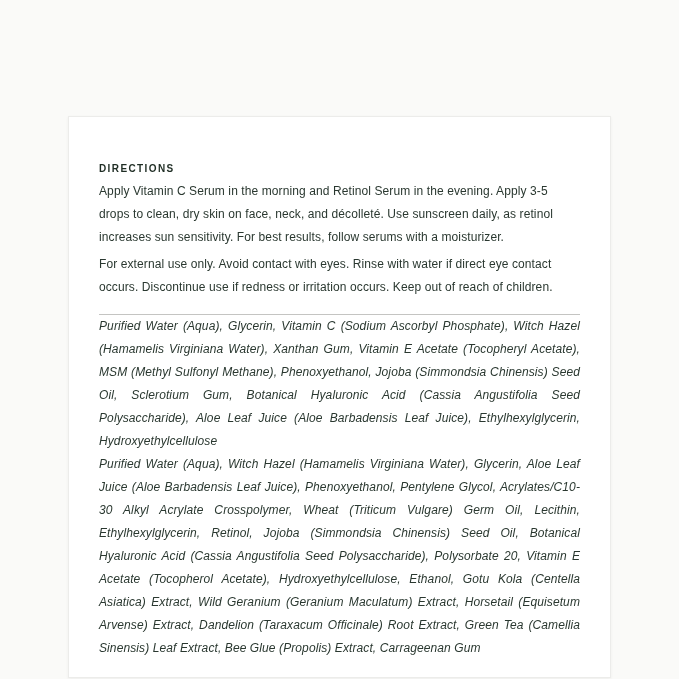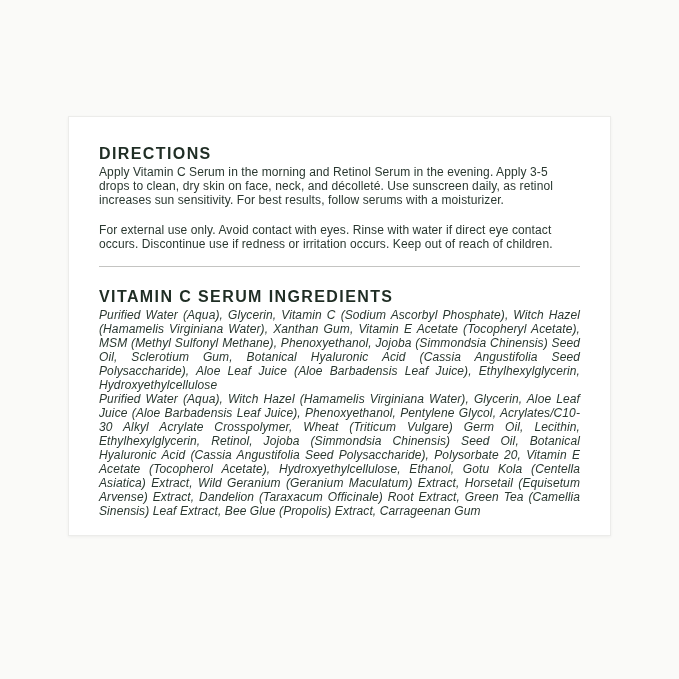--- a/index.html
+++ b/index.html
@@ -21,37 +21,37 @@
     left: 68px;
     top: 116px;
     width: 543px;
     box-sizing: border-box;
     padding: 30px 30px 17px 30px;
     background: #ffffff;
     border: 1px solid #ececea;
     box-shadow: 0 1px 3px rgba(0,0,0,0.05);
   }
   h2 {
-    margin: 0 0 5px 0;
-    font-size: 16px;
+    margin: 15px 0 5px 0;
+    font-size: 10px;
     line-height: 13.2px;
     font-weight: 700;
     letter-spacing: 1.4px;
     color: #1f2d24;
   }
   h2.sec   { margin-top: 23px; }
   h2.sec2  { margin-top: 14px; }
   p.body {
     margin: 0;
     font-size: 12px;
-    line-height: 14px;
+    line-height: 23px;
     color: #2a3830;
     letter-spacing: 0.1px;
   }
-  p.gap { margin-top: 16px; }
+  p.gap { margin-top: 4px; }
   p.just { text-align: justify; font-style: italic; }
   hr.divider {
     border: none;
     border-top: 1px solid #c4c4c2;
     margin: 15px 0 0 0;
     height: 0;
   }
 </style>
 </head>
 <body>
@@ -60,21 +60,20 @@
   <section class="card">
 
     <h2>DIRECTIONS</h2>
 
     <p class="body">Apply Vitamin C Serum in the morning and Retinol Serum in the evening. Apply 3-5 drops to clean, dry skin on face, neck, and décolleté. Use sunscreen daily, as retinol increases sun sensitivity. For best results, follow serums with a moisturizer.</p>
 
     <p class="body gap">For external use only. Avoid contact with eyes. Rinse with water if direct eye contact occurs. Discontinue use if redness or irritation occurs. Keep out of reach of children.</p>
 
     <hr class="divider">
 
-    <h2 class="sec">VITAMIN C SERUM INGREDIENTS</h2>
 
     <p class="body just">Purified Water (Aqua), Glycerin, Vitamin C (Sodium Ascorbyl Phosphate), Witch Hazel (Hamamelis Virginiana Water), Xanthan Gum, Vitamin E Acetate (Tocopheryl Acetate), MSM (Methyl Sulfonyl Methane), Phenoxyethanol, Jojoba (Simmondsia Chinensis) Seed Oil, Sclerotium Gum, Botanical Hyaluronic Acid (Cassia Angustifolia Seed Polysaccharide), Aloe Leaf Juice (Aloe Barbadensis Leaf Juice), Ethylhexylglycerin, Hydroxyethylcellulose</p>
 
 
     <p class="body just">Purified Water (Aqua), Witch Hazel (Hamamelis Virginiana Water), Glycerin, Aloe Leaf Juice (Aloe Barbadensis Leaf Juice), Phenoxyethanol, Pentylene Glycol, Acrylates/C10-30 Alkyl Acrylate Crosspolymer, Wheat (Triticum Vulgare) Germ Oil, Lecithin, Ethylhexylglycerin, Retinol, Jojoba (Simmondsia Chinensis) Seed Oil, Botanical Hyaluronic Acid (Cassia Angustifolia Seed Polysaccharide), Polysorbate 20, Vitamin E Acetate (Tocopherol Acetate), Hydroxyethylcellulose, Ethanol, Gotu Kola (Centella Asiatica) Extract, Wild Geranium (Geranium Maculatum) Extract, Horsetail (Equisetum Arvense) Extract, Dandelion (Taraxacum Officinale) Root Extract, Green Tea (Camellia Sinensis) Leaf Extract, Bee Glue (Propolis) Extract, Carrageenan Gum</p>
 
   </section>
 </div>
 
 </body></html>

